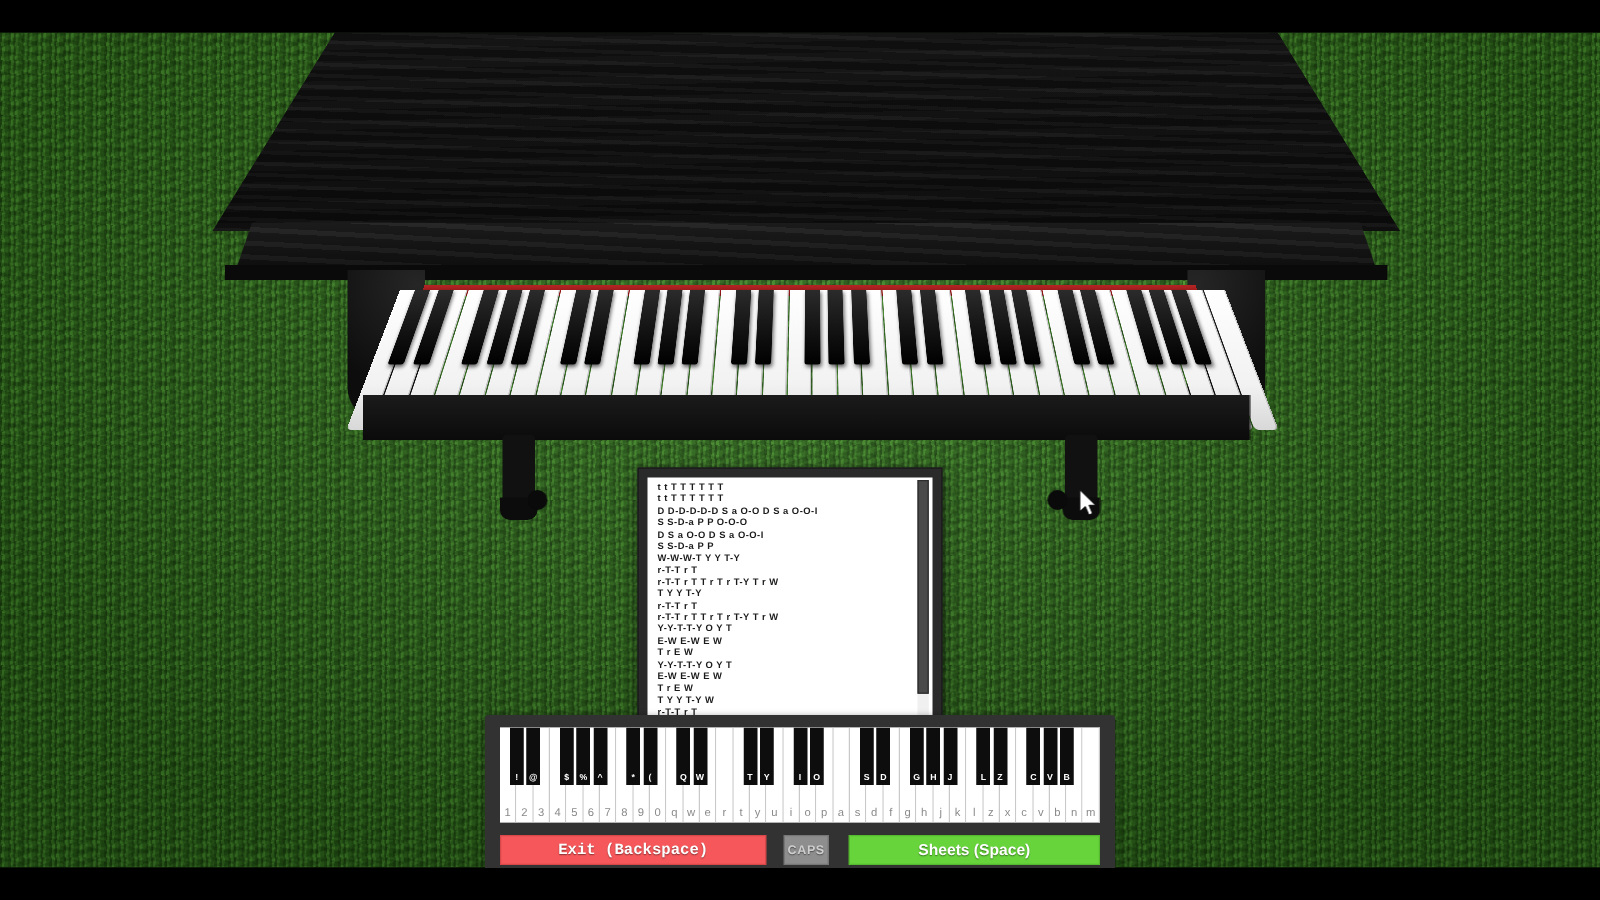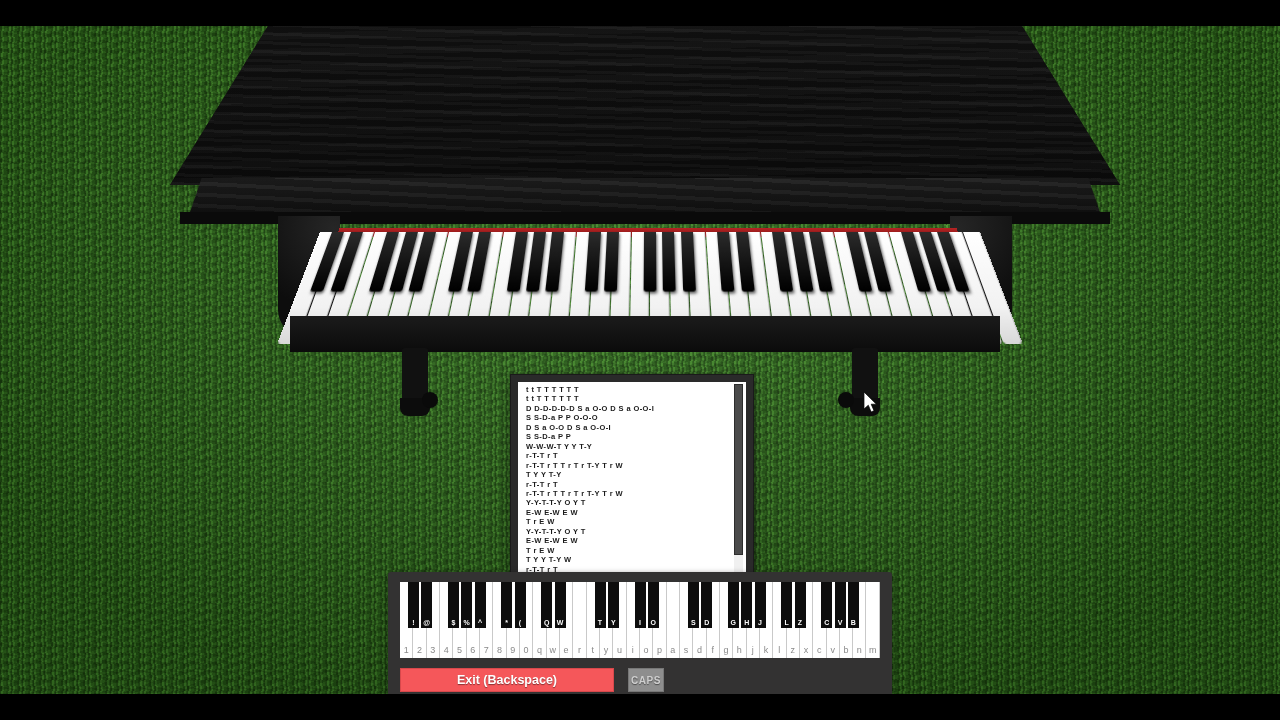--- a/index.html
+++ b/index.html
@@ -104,21 +104,21 @@
   .kb-brow{position:absolute;left:0;top:0;width:100%;height:46px;pointer-events:none;}
   .kb-bk{position:absolute;top:0;width:11px;height:46px;background:#0d0d0d;}
   .kb-bk .lbl{position:absolute;bottom:2px;left:0;right:0;text-align:center;
     font-size:7px;font-weight:bold;color:#fff;font-family:"Liberation Sans",sans-serif;}
 
   
   #kb-buttons{position:absolute;left:12px;top:96px;width:480px;height:24px;display:flex;align-items:center;}
   .kb-btn{height:24px;display:flex;align-items:center;justify-content:center;
     font-size:12.5px;font-weight:bold;color:#fff;box-sizing:border-box;
     text-shadow:0 1px 1px rgba(0,0,0,.45);font-family:"Liberation Sans",sans-serif;}
-  #btn-exit{width:214px;background:#f5575a;border:1px solid #d8484b;}
+  #btn-exit{width:214px;background:#f5575a;border:1px solid #d8484b;font-family:Liberation Mono, monospace;}
   #btn-caps{width:36px;margin-left:14px;background:#8e8e8e;border:1px solid #777;
     font-size:10px;color:#cfcfcf;letter-spacing:.5px;}
   #btn-sheets{width:202px;margin-left:16px;background:#67d43b;border:1px solid #54bb2f;}
 
   
   #cursor{position:absolute;left:864px;top:392px;width:16px;height:22px;z-index:70;}
 </style>
 </head>
 <body>
 
@@ -423,20 +423,21 @@
               <span class="lbl">V</span>
             </div>
             <div class="kb-bk" style="left: 447.833px;">
               <span class="lbl">B</span>
             </div>
           </div>
       </div>
       <div id="kb-buttons">
         <div class="kb-btn" id="btn-exit">Exit (Backspace)</div>
         <div class="kb-btn" id="btn-caps">CAPS</div>
+        <div class="kb-btn" id="btn-sheets">Sheets (Space)</div>
       </div>
     </div>
 
     <svg id="cursor" viewBox="0 0 16 22" style="left: 864px; top: 366px;">
       <polygon points="0,0 0,17 4.3,13.2 7.2,20 10,18.7 7.2,12.2 12.4,12.2" fill="#ffffff" stroke="#000000" stroke-width="0.7"></polygon>
     </svg>
 
   </div>
 
   <div class="bar" id="bar-top"></div>

